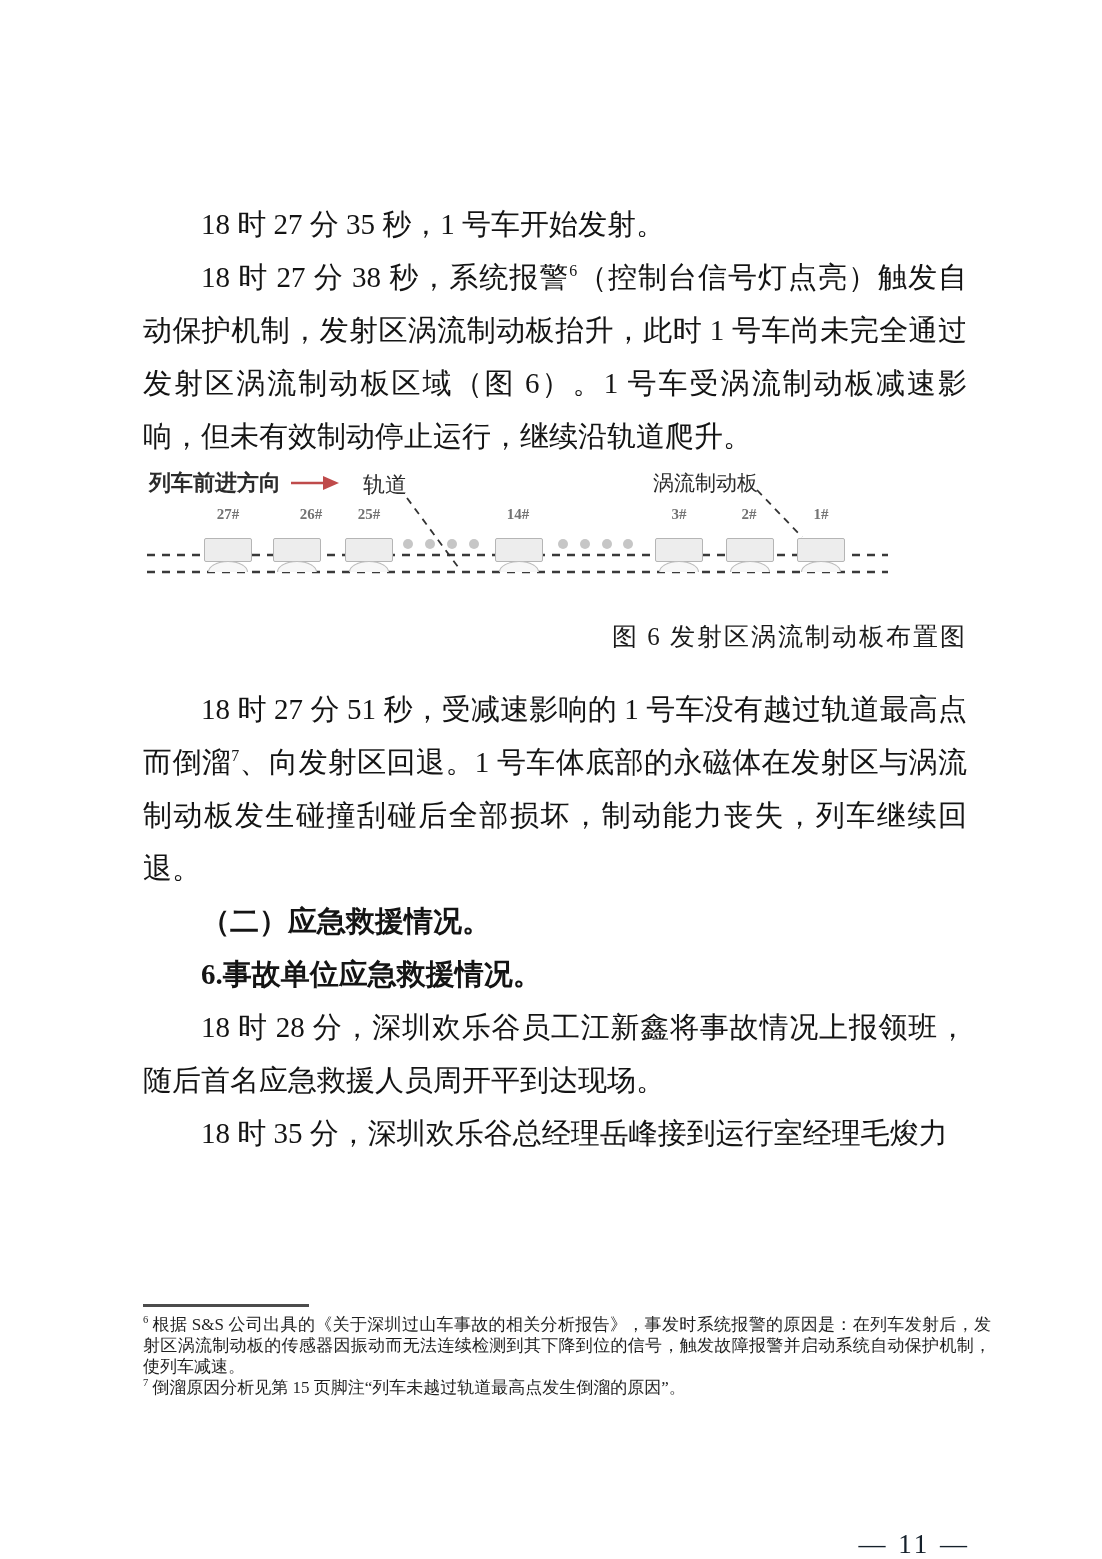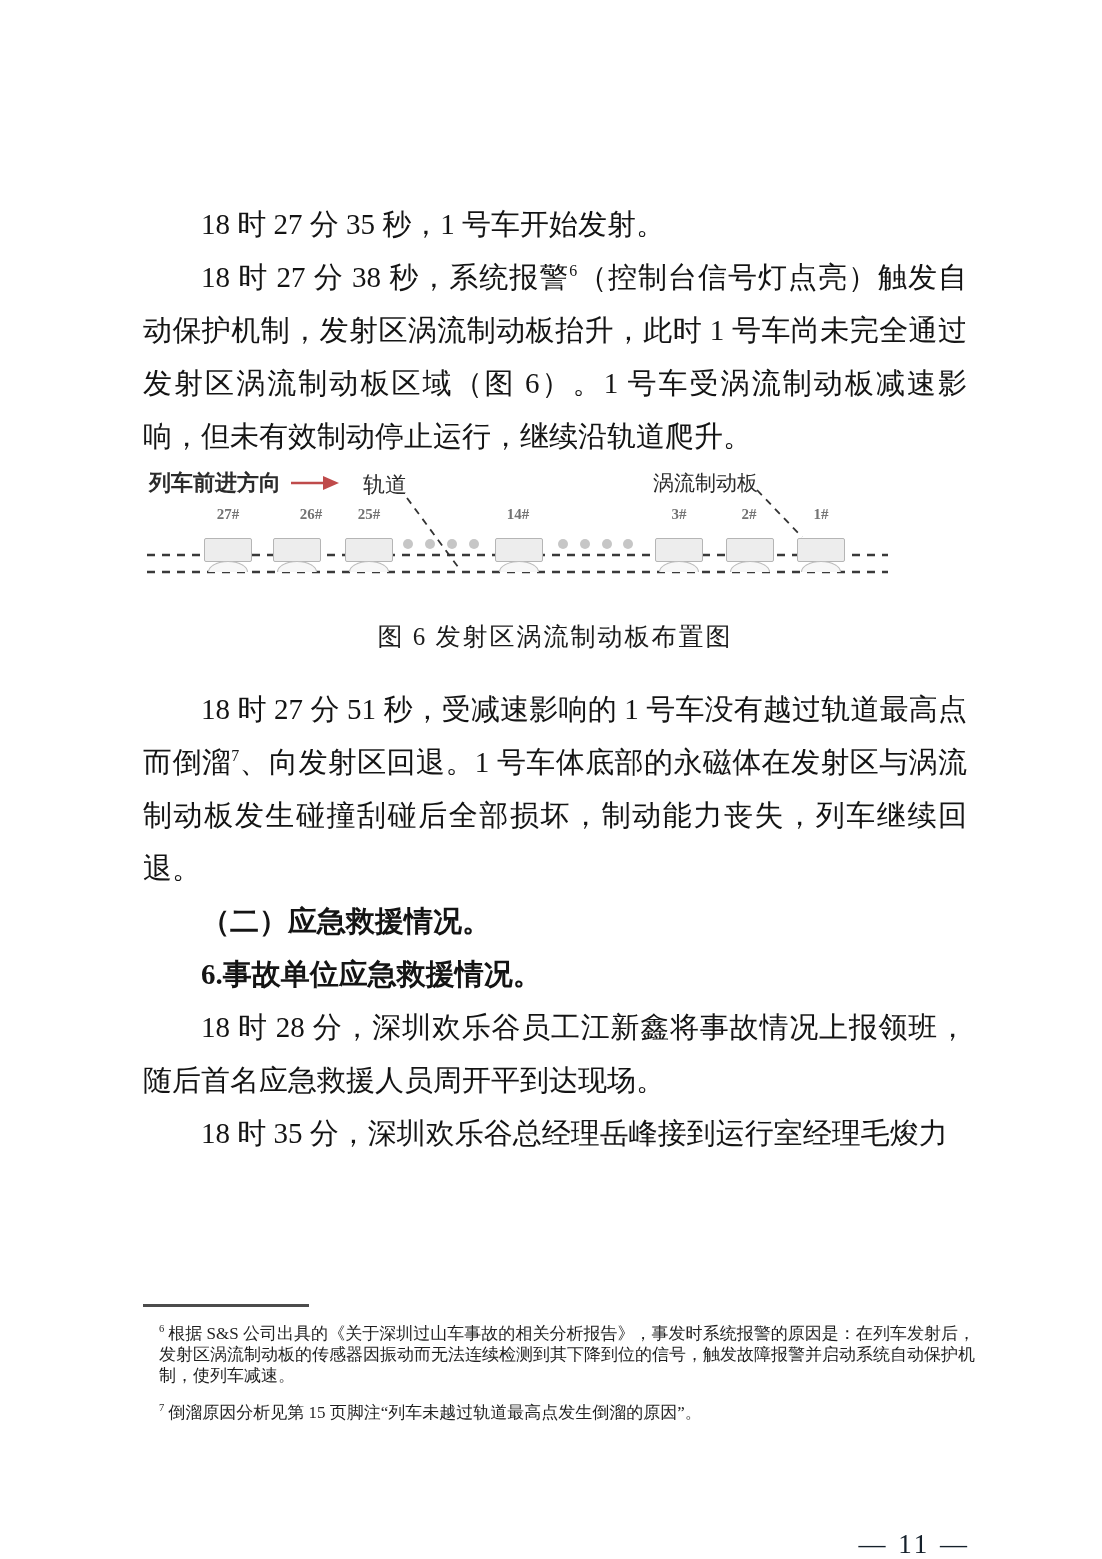--- a/index.html
+++ b/index.html
@@ -79,42 +79,42 @@
     border-bottom: none;
     border-radius: 20px 20px 0 0 / 11px 11px 0 0;
     box-sizing: border-box;
   }
   
   .caption {
     position: absolute;
     left: 143px;
     top: 620px;
     width: 824px;
-    text-align: center;
+    text-align: right;
     font-size: 25px;
     color: #1b1b1b;
     letter-spacing: 2px;
   }
   
   .footnotes {
     position: absolute;
     left: 143px;
     top: 1304px;
     width: 848px;
     font-size: 17px;
     line-height: 21px;
     color: #1f1f1f;
     text-align: justify;
   }
   .fn-rule {
     width: 166px;
     border-top: 3px solid #4c4c4c;
     margin-bottom: 7px;
   }
-  .footnote { margin: 16px; }
+  .footnote { margin: 0; }
   .footnote sup {
     font-size: 0.62em;
     line-height: 0;
     vertical-align: super;
     margin-right: 4px;
   }
   
   .page-number {
     position: absolute;
     top: 1529px;

